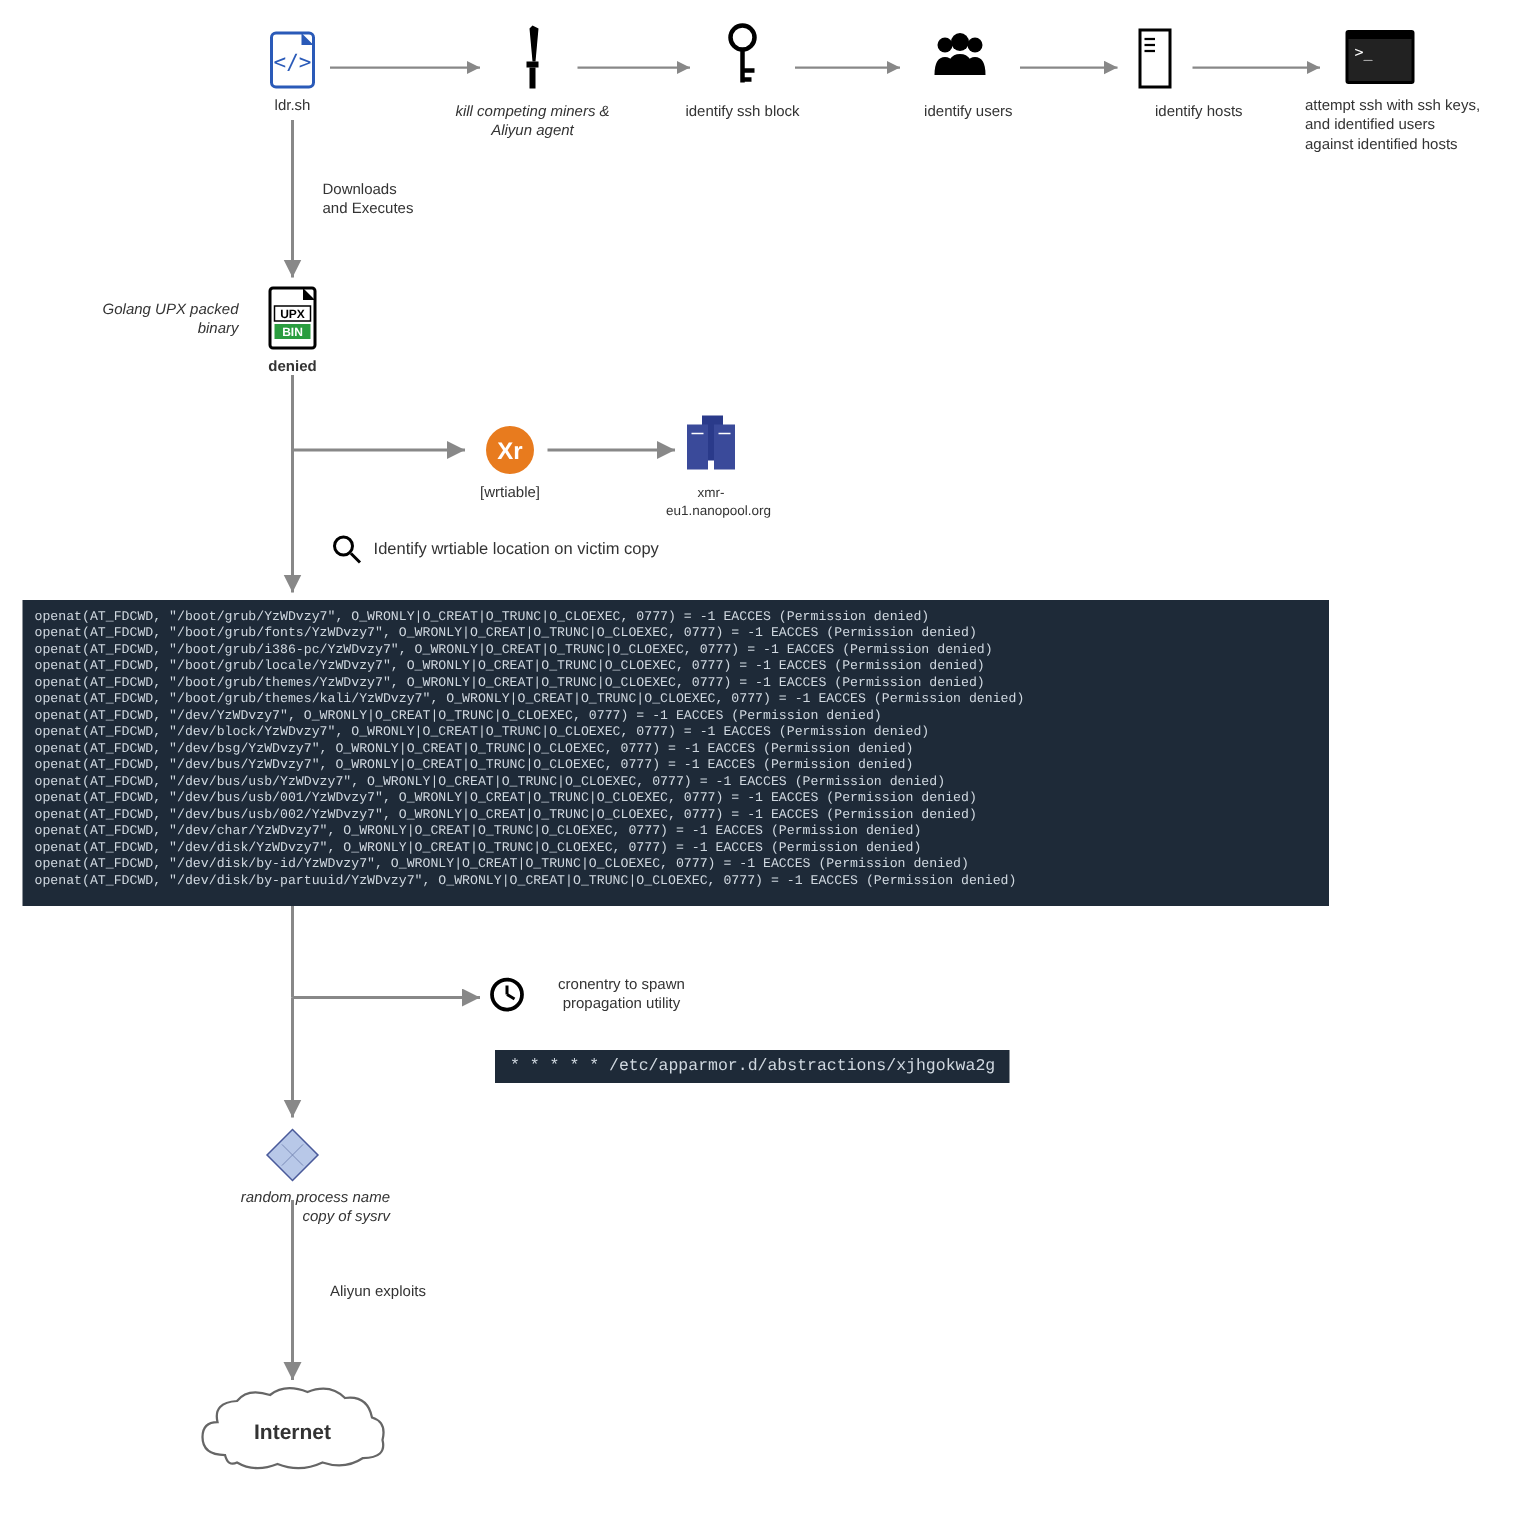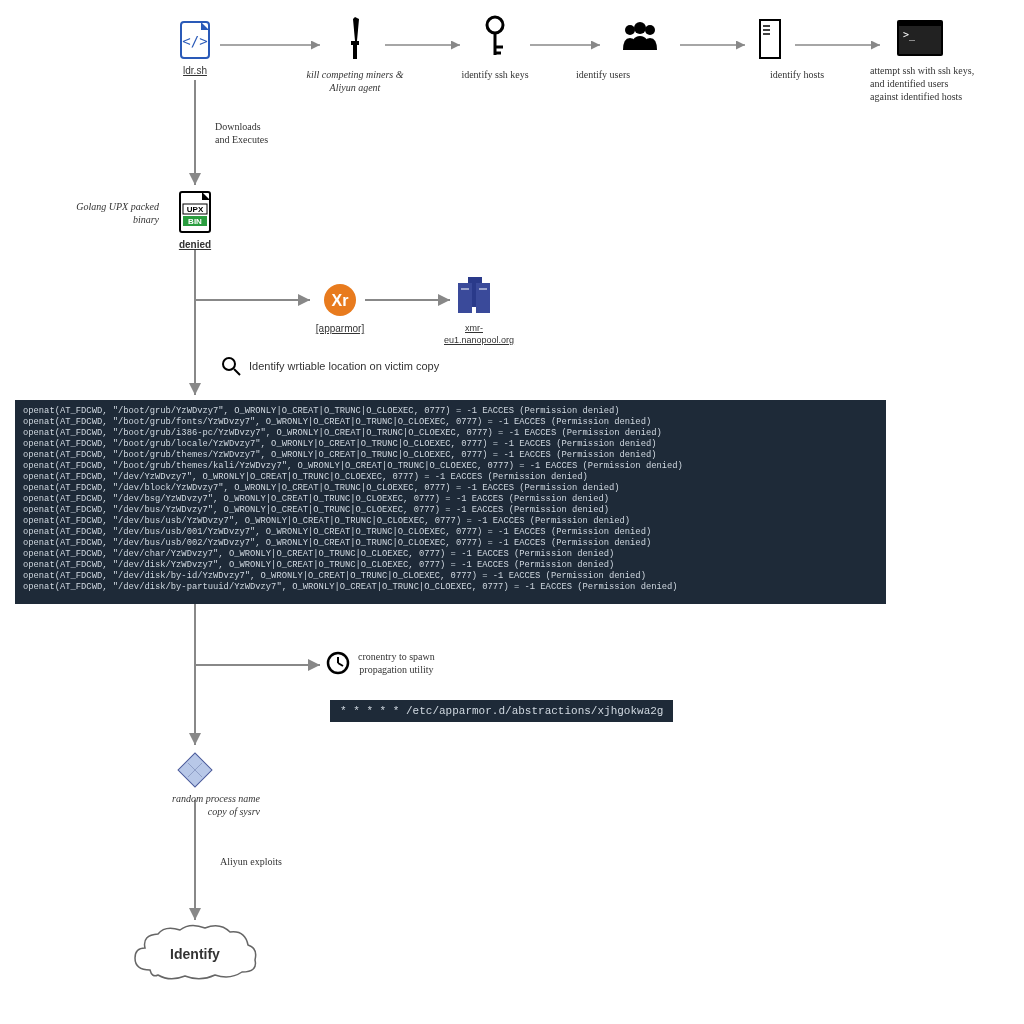--- a/index.html
+++ b/index.html
@@ -15,21 +15,20 @@
     position: relative;
   }
   .node {
     position: absolute;
     text-align: center;
   }
   .node-label {
     margin-top: 4px;
     font-size: 10px;
     line-height: 1.3;
-    text-decoration: underline;
   }
   .italic { font-style: italic; }
   .bold { font-weight: bold; }
   .terminal {
     position: absolute;
     background: #1e2a38;
     color: #d0d8e0;
     font-family: "Courier New", monospace;
     font-size: 8.8px;
     padding: 6px 8px;
@@ -42,21 +41,20 @@
     background: #1e2a38;
     color: #d0d8e0;
     font-family: "Courier New", monospace;
     font-size: 11px;
     padding: 5px 10px;
   }
   .side-label {
     position: absolute;
     font-size: 10px;
     line-height: 1.3;
-    font-family: Liberation Serif, serif;
   }
   svg.icon { display: block; margin: 0 auto; }
   .cloud {
     position: absolute;
   }
   .cloud-text {
     font-weight: bold;
     font-size: 14px;
   }
 </style>
@@ -112,33 +110,33 @@
 <div class="side-label italic" style="left:275px;top:68px;width:160px;text-align:center">kill competing miners &amp;<br>Aliyun agent</div>
 
 <div class="node" style="left:470px;top:15px;width:50px">
   <svg class="icon" width="28" height="44">
     <circle cx="14" cy="10" r="8" fill="none" stroke="#000" stroke-width="3"></circle>
     <line x1="14" y1="18" x2="14" y2="40" stroke="#000" stroke-width="3"></line>
     <line x1="14" y1="32" x2="22" y2="32" stroke="#000" stroke-width="3"></line>
     <line x1="14" y1="38" x2="20" y2="38" stroke="#000" stroke-width="3"></line>
   </svg>
 </div>
-<div class="side-label" style="left:450px;top:68px;width:90px;text-align:center">identify ssh keys</div>
+<div class="side-label" style="left:450px;top:68px;width:90px;text-align:center">identify ssh block</div>
 
 <div class="node" style="left:610px;top:20px;width:60px">
   <svg class="icon" width="50" height="36">
     <circle cx="15" cy="10" r="5" fill="#000"></circle>
       <path d="M8 30 Q8 18 15 18 Q22 18 22 30 Z" fill="#000"></path>
     <circle cx="35" cy="10" r="5" fill="#000"></circle>
       <path d="M28 30 Q28 18 35 18 Q42 18 42 30 Z" fill="#000"></path>
     <circle cx="25" cy="8" r="6" fill="#000"></circle>
       <path d="M16 30 Q16 16 25 16 Q34 16 34 30 Z" fill="#000"></path>
   </svg>
 </div>
-<div class="side-label" style="left:576px;top:68px;width:70px;text-align:left">identify users</div>
+<div class="side-label" style="left:605px;top:68px;width:70px;text-align:right">identify users</div>
 
 <div class="node" style="left:750px;top:18px;width:40px">
   <svg class="icon" width="24" height="42">
     <rect x="2" y="2" width="20" height="38" fill="none" stroke="#000" stroke-width="2"></rect>
     <line x1="5" y1="8" x2="12" y2="8" stroke="#000" stroke-width="1.5"></line>
     <line x1="5" y1="12" x2="12" y2="12" stroke="#000" stroke-width="1.5"></line>
     <line x1="5" y1="16" x2="12" y2="16" stroke="#000" stroke-width="1.5"></line>
   </svg>
 </div>
 <div class="side-label" style="left:770px;top:68px;width:70px;text-align:left">identify hosts</div>
@@ -166,21 +164,21 @@
     <text x="19" y="34" font-size="8" text-anchor="middle" fill="#fff" font-weight="bold">BIN</text>
   </svg>
   <div class="node-label bold">denied</div>
 </div>
 
 <div class="node" style="left:315px;top:282px;width:50px">
   <svg class="icon" width="36" height="36">
     <circle cx="18" cy="18" r="16" fill="#e87b1e"></circle>
     <text x="18" y="24" font-size="16" text-anchor="middle" fill="#fff" font-weight="bold">Xr</text>
   </svg>
-  <div class="node-label">[apparmor]</div>
+  <div class="node-label">[wrtiable]</div>
 </div>
 
 <div class="node" style="left:444px;top:275px;width:60px">
   <svg class="icon" width="40" height="44">
     <rect x="14" y="2" width="14" height="30" fill="#2a3a8a"></rect>
     <rect x="4" y="8" width="14" height="30" fill="#3a4a9a"></rect>
     <rect x="22" y="8" width="14" height="30" fill="#3a4a9a"></rect>
     <line x1="7" y1="14" x2="15" y2="14" stroke="#fff" stroke-width="1"></line>
     <line x1="25" y1="14" x2="33" y2="14" stroke="#fff" stroke-width="1"></line>
   </svg>
@@ -212,21 +210,21 @@
 openat(AT_FDCWD, "/dev/disk/YzWDvzy7", O_WRONLY|O_CREAT|O_TRUNC|O_CLOEXEC, 0777) = -1 EACCES (Permission denied)
 openat(AT_FDCWD, "/dev/disk/by-id/YzWDvzy7", O_WRONLY|O_CREAT|O_TRUNC|O_CLOEXEC, 0777) = -1 EACCES (Permission denied)
 openat(AT_FDCWD, "/dev/disk/by-partuuid/YzWDvzy7", O_WRONLY|O_CREAT|O_TRUNC|O_CLOEXEC, 0777) = -1 EACCES (Permission denied)</div>
 
 <div class="node" style="left:325px;top:650px">
   <svg width="26" height="26" style="display:inline-block;vertical-align:middle">
     <circle cx="13" cy="13" r="10" fill="none" stroke="#000" stroke-width="2.5"></circle>
     <line x1="13" y1="13" x2="13" y2="7" stroke="#000" stroke-width="2"></line>
     <line x1="13" y1="13" x2="18" y2="16" stroke="#000" stroke-width="2"></line>
   </svg>
-  <span class="side-label" style="position:static;display:inline-block;vertical-align:middle;margin-left:4px">cronentry to spawn<br>propagation utility</span>
+  <span class="side-label" style="position:static;display:inline-block;vertical-align:middle;margin-left:18px">cronentry to spawn<br>propagation utility</span>
 </div>
 
 <div class="cron-terminal" style="left:330px;top:700px">* * * * * /etc/apparmor.d/abstractions/xjhgokwa2g</div>
 
 <div class="node" style="left:170px;top:750px;width:50px">
   <svg class="icon" width="40" height="40">
     <rect x="8" y="8" width="24" height="24" fill="#b8c8e8" stroke="#4a5a9a" stroke-width="1" transform="rotate(45 20 20)"></rect>
     <line x1="10" y1="20" x2="30" y2="20" stroke="#6a7aaa" stroke-width="0.5" transform="rotate(45 20 20)"></line>
     <line x1="20" y1="10" x2="20" y2="30" stroke="#6a7aaa" stroke-width="0.5" transform="rotate(45 20 20)"></line>
   </svg>
@@ -234,14 +232,14 @@
 <div class="side-label" style="left:140px;top:792px;width:120px;text-align:right">
   <span class="italic">random process name<br>copy of sysrv</span>
 </div>
 
 <div class="side-label" style="left:220px;top:855px">Aliyun exploits</div>
 
 <div class="cloud" style="left:130px;top:920px">
   <svg width="130" height="70">
     <path d="M20 50 Q5 50 5 38 Q5 28 15 28 Q12 15 28 14 Q35 5 50 10 Q60 2 75 8 Q90 2 100 12 Q115 10 118 25 Q128 28 125 40 Q128 52 112 52 Q100 60 85 55 Q70 62 55 56 Q40 62 28 55 Q22 58 20 50 Z" fill="#fff" stroke="#666" stroke-width="1.5"></path>
   </svg>
-  <div style="position:absolute;left:0;top:26px;width:130px;text-align:center" class="cloud-text">Identify</div>
+  <div style="position:absolute;left:0;top:26px;width:130px;text-align:center" class="cloud-text">Internet</div>
 </div>
 
 </body></html>

